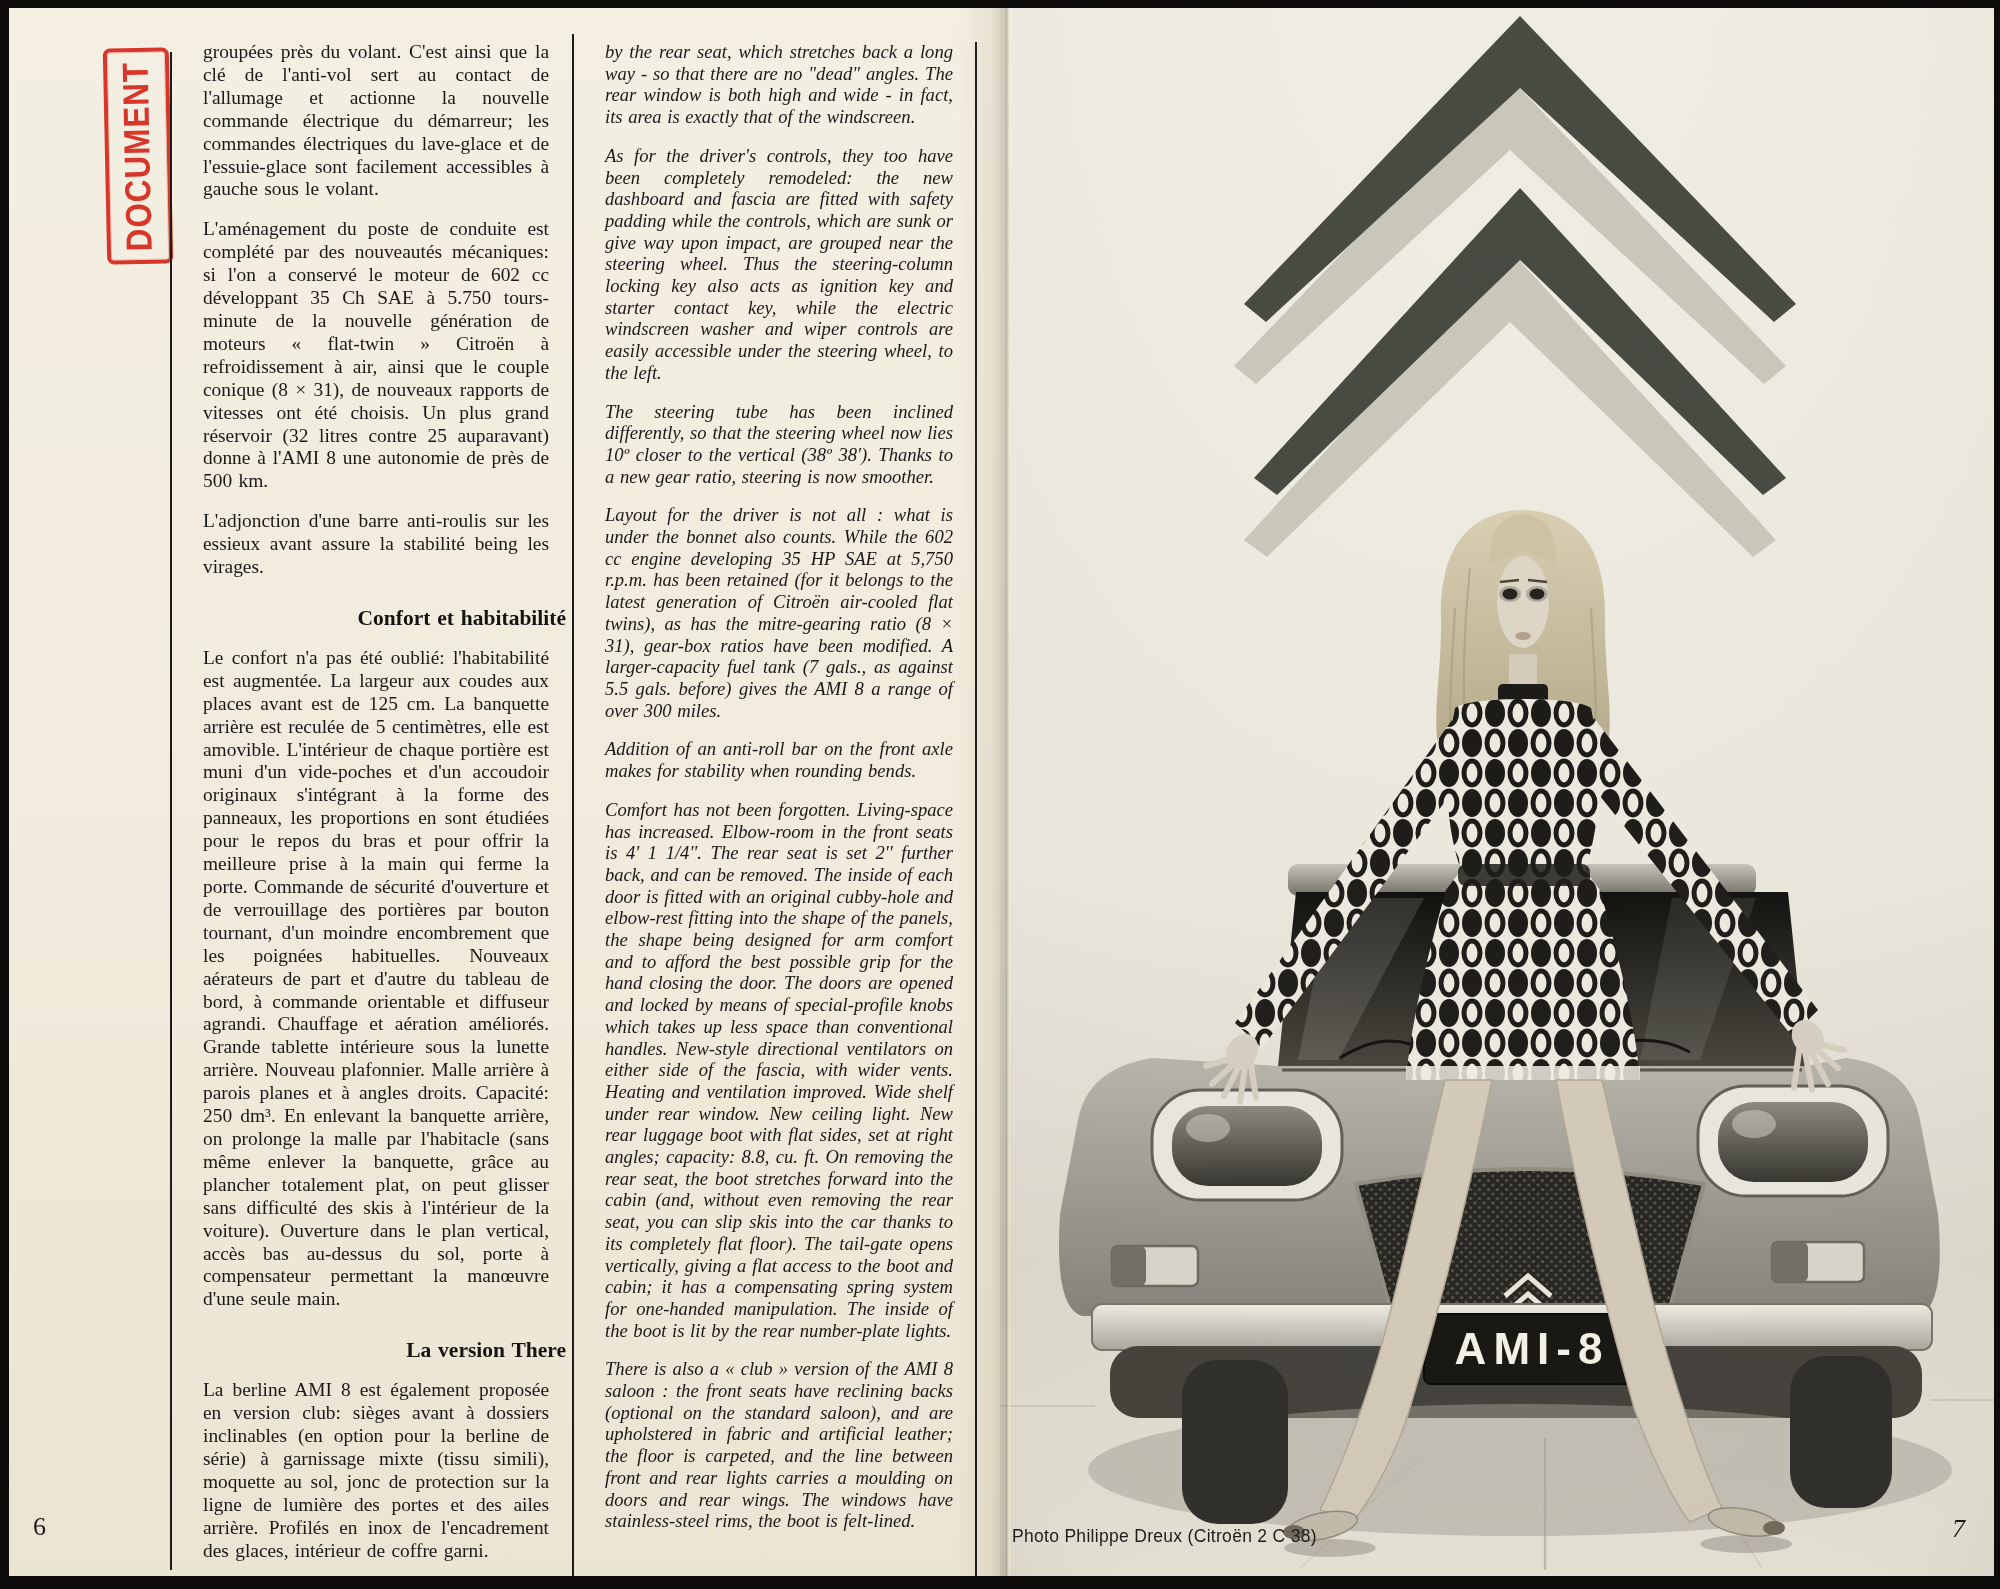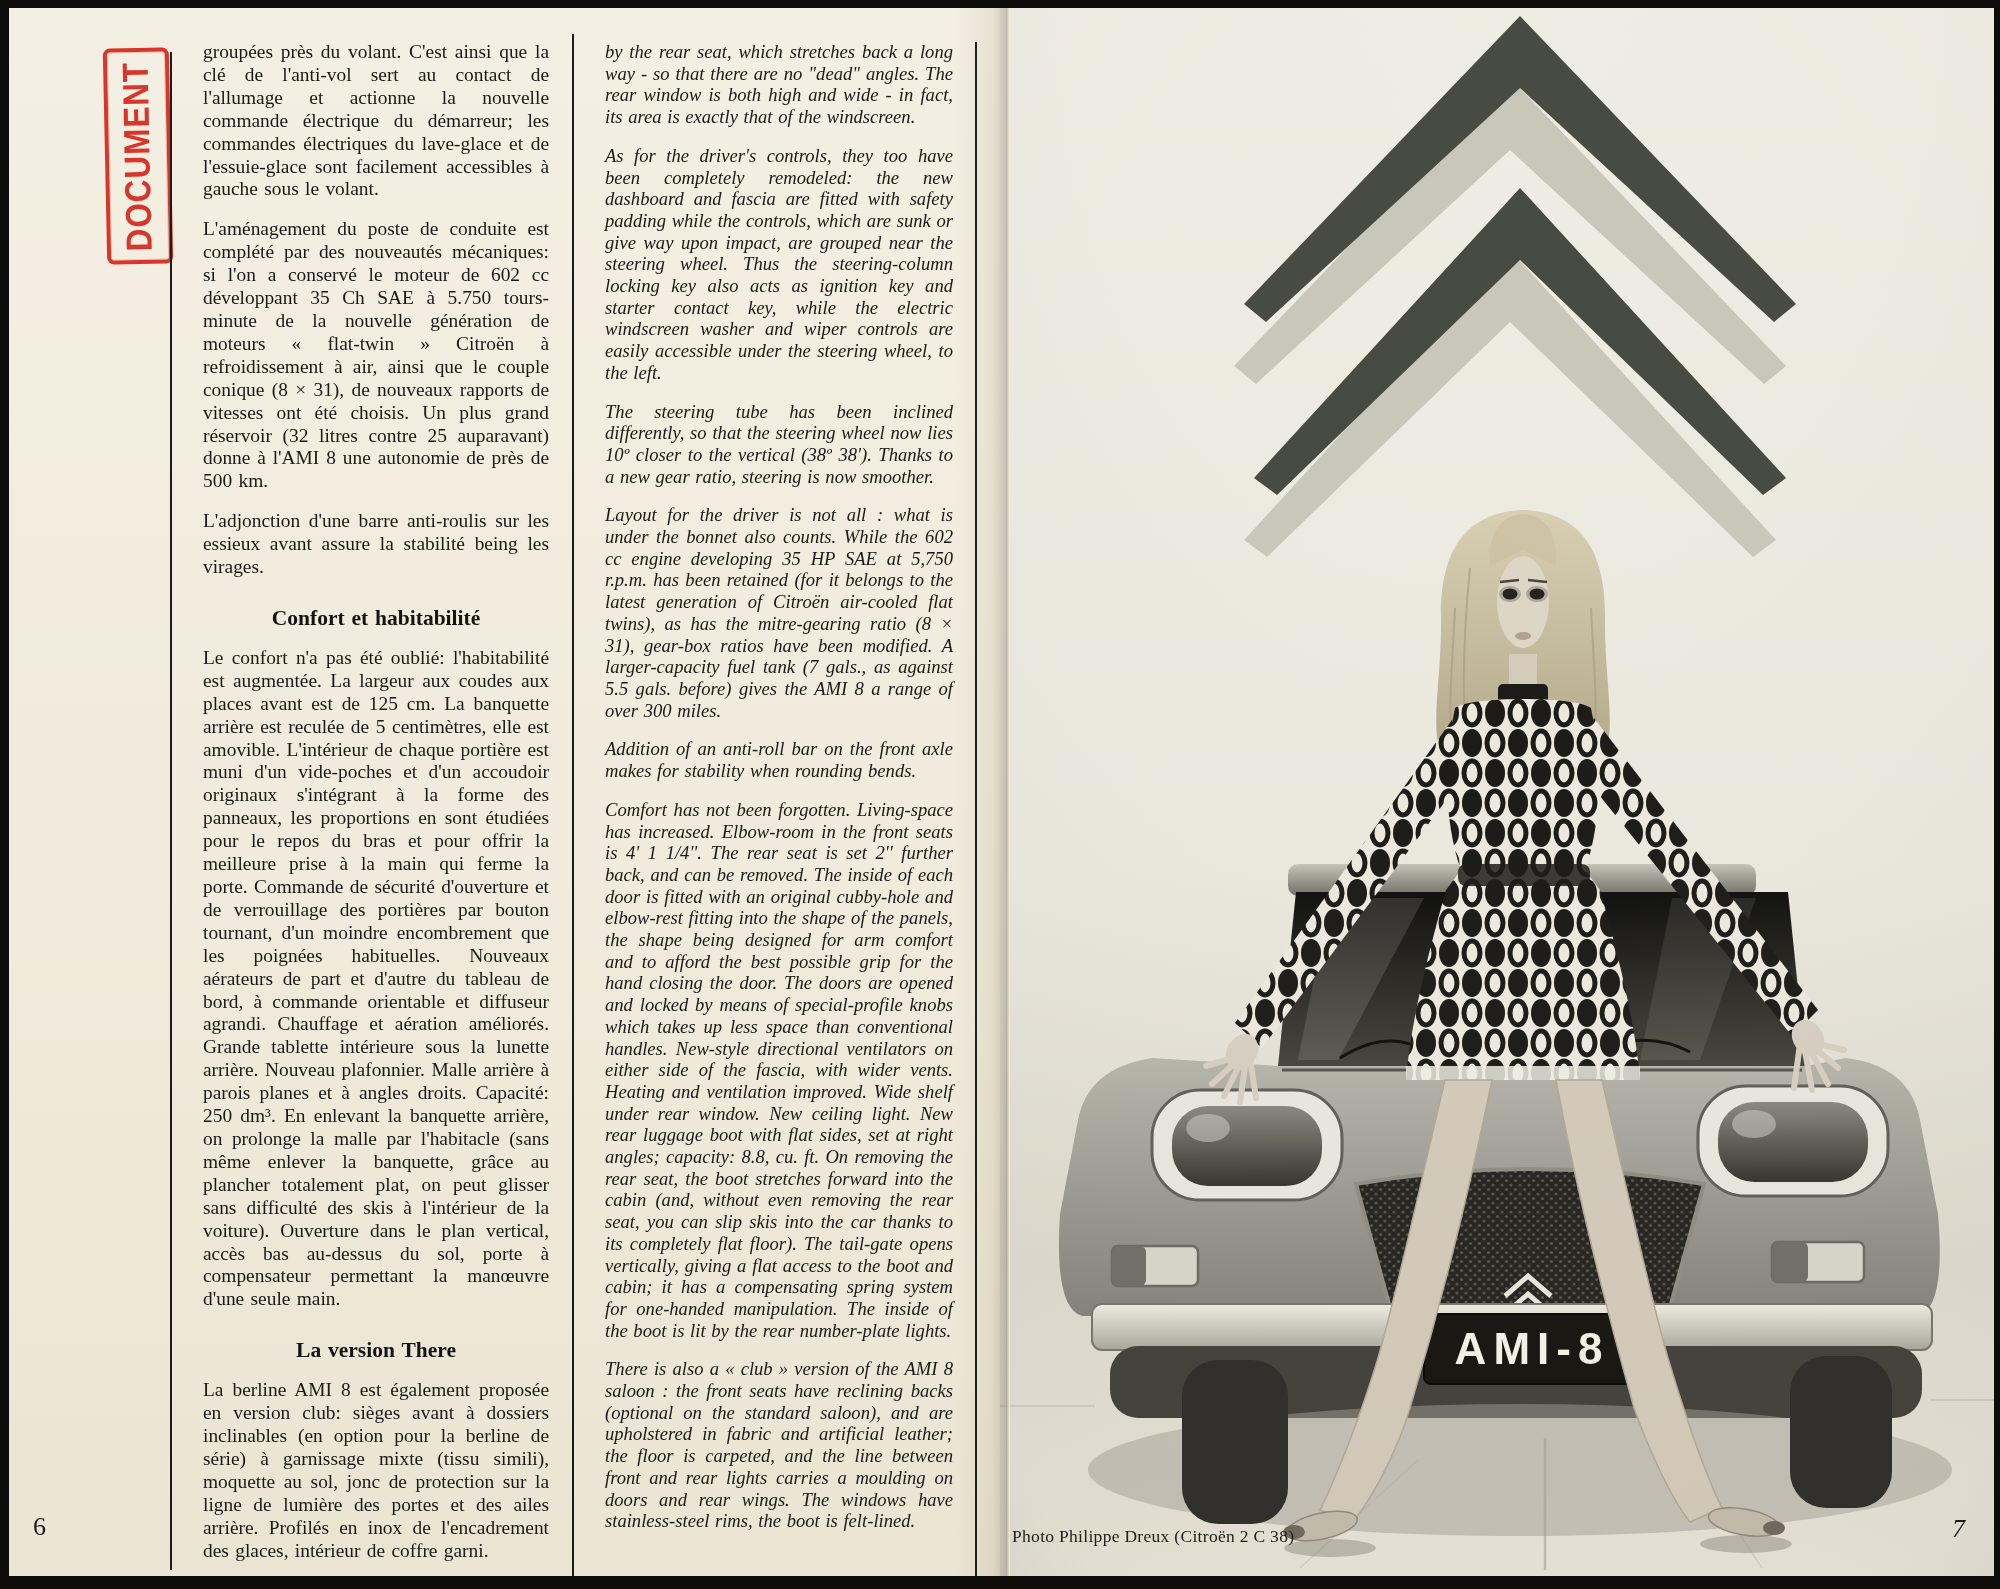--- a/index.html
+++ b/index.html
@@ -19,29 +19,29 @@
   .vrule{position:absolute;width:2px;background:#1d1c1a;}
   .rule-a{left:161px;top:44px;height:1518px;}
   .rule-b{left:563px;top:26px;height:1556px;}
   .rule-c{left:966px;top:34px;height:1546px;}
   
   .col{position:absolute;top:16px;color:#191917;text-align:justify;}
   .col p{margin:17px;}
   .col-fr{left:177px;width:380px;font-size:19.4px;line-height:22.9px;word-spacing:1.5px;}
   .col-en{left:579px;width:382px;font-size:18.6px;line-height:21.7px;font-style:italic;word-spacing:1px;}
   .col h3{font-size:21.5px;line-height:24px;margin:27px 0 17px 0;font-weight:bold;font-style:normal;
-          text-align:center;color:#141412;}
+          text-align:right;color:#141412;}
   
   .fold{position:absolute;left:948px;top:0;width:50px;height:1568px;
         background:linear-gradient(90deg,rgba(120,105,70,0) 0%,rgba(120,105,70,.10) 70%,rgba(90,78,48,.22) 96%,rgba(60,52,30,.30) 100%);}
   .fold-line{position:absolute;left:998px;top:0;width:3px;height:1568px;
         background:linear-gradient(90deg,rgba(180,165,120,.55),rgba(245,242,230,.9));}
   
   .photo{position:absolute;left:991px;top:0;width:994px;height:1568px;}
-  .credit{position:absolute;left:1003px;top:1518px;font-family:Liberation Serif, serif;
+  .credit{position:absolute;left:1003px;top:1518px;font-family:Liberation Sans, sans-serif;
           font-size:17.5px;color:#1d1d1b;letter-spacing:.3px;}
   .pageno{position:absolute;color:#1b1b19;font-size:26px;}
   .pageno-left{left:24px;top:1504px;}
   .pageno-right{left:1943px;top:1506px;font-style:italic;}
 </style>
 </head>
 <body>
 
 <div class="scan">
   <div class="spread">

